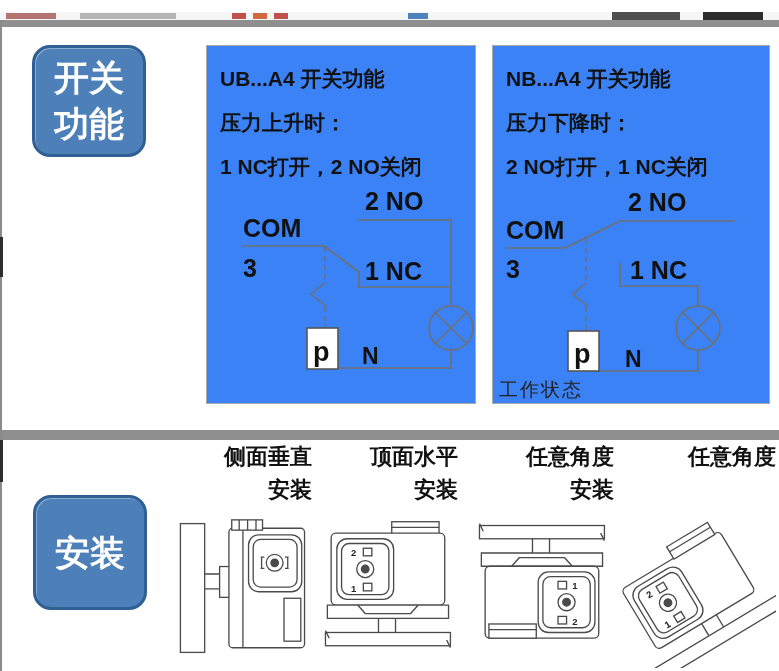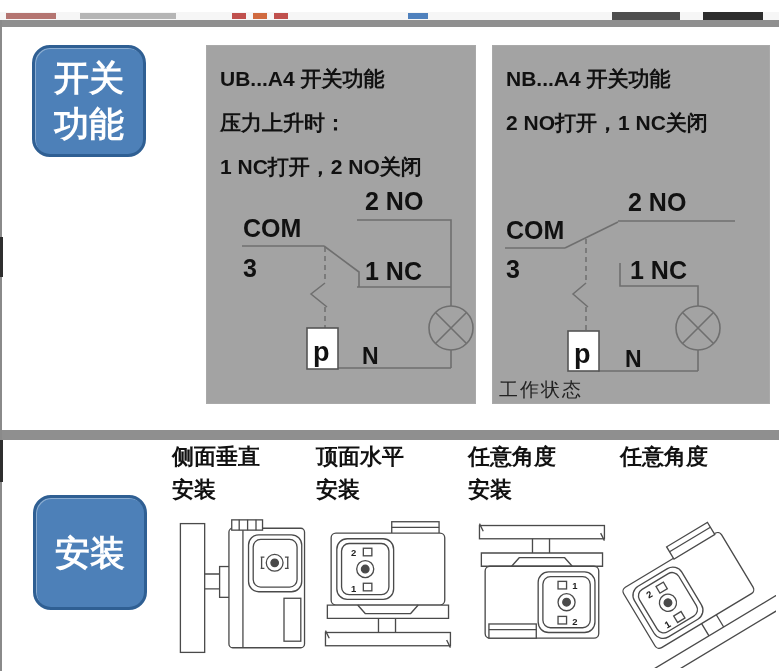--- a/index.html
+++ b/index.html
@@ -11,33 +11,33 @@
   .frag{position:absolute;top:1px;height:6px;}
   .gray-bar{left:2px;width:777px;height:7px;background:#8f8f8f;}
   .left-edge{left:0;top:8px;width:2px;height:652px;background:#8a8a8a;}
   .edge-blob{left:0;width:3px;background:#2e2e2e;}
   
   .badge{display:flex;flex-direction:column;align-items:center;justify-content:center;
          background:#4d80b8;border:3px solid #2f5f93;border-radius:18px;
          color:#ffffff;font-weight:bold;font-size:35px;line-height:46px;
          box-shadow:inset 1px 1px 0 rgba(255,255,255,.35);}
   
-  .panel{top:33px;height:357px;border:1px solid #a9a9a9;background:#a3a3a3;}
+  .panel{top:33px;height:357px;border:1px solid #a9a9a9;background:#3b82f6;}
   .panel-text{padding:11px 0 0 13px;font-size:21px;font-weight:bold;color:#111;line-height:44px;white-space:nowrap;}
   .panel-svg{position:absolute;left:0;bottom:0;}
   svg{font-family:"Liberation Sans","DejaVu Sans",sans-serif;}
   
   .watermark{left:48px;top:298px;width:730px;font-size:64px;letter-spacing:6px;white-space:nowrap;
              color:rgba(138,138,138,0.42);text-shadow:1px 1px 0 rgba(255,255,255,0.75);
              z-index:6;pointer-events:none;font-weight:400;}
   
   .divider{left:2px;top:418px;width:777px;height:10px;background:#8f8f8f;}
   .bottom-bar{left:2px;top:660px;width:777px;height:7px;background:#8f8f8f;}
   
-  .col{top:428px;text-align:left;}
+  .col{top:428px;text-align:right;}
   .col-label{font-size:22px;font-weight:600;color:#111;line-height:33px;height:68px;}
   .fig{display:block;margin:0 auto;}
 </style>
 </head>
 <body>
 
 <div class="canvas">
 
   <div class="abs top-strip">
     <div class="frag" style="left:6px;width:50px;background:#9e4a44;opacity:.75;"></div>
@@ -89,20 +89,21 @@
         <text x="158" y="99" font-size="25">1 NC</text>
         <text x="106" y="180" font-size="27">p</text>
         <text x="155" y="183" font-size="23">N</text>
       </g>
     </svg>
   </div>
 
   <div class="abs panel" style="left:492px;width:276px;">
     <div class="panel-text">
       <div>NB...A4 开关功能</div>
+      <div>压力下降时：</div>
       <div>2 NO打开，1 NC关闭</div>
     </div>
     <svg class="panel-svg" width="276" height="222" viewBox="0 0 276 222">
       <g stroke="#6f6f6f" stroke-width="1.6" fill="none">
         <path d="M125 40 H242"></path>
         <path d="M12 67 H72"></path>
         <path d="M72 67 L125 41"></path>
         <path d="M127 82 V105 H205 V125"></path>
         <circle cx="205" cy="147" r="22"></circle>
         <path d="M189.5 131.5 L220.5 162.5 M220.5 131.5 L189.5 162.5"></path>

